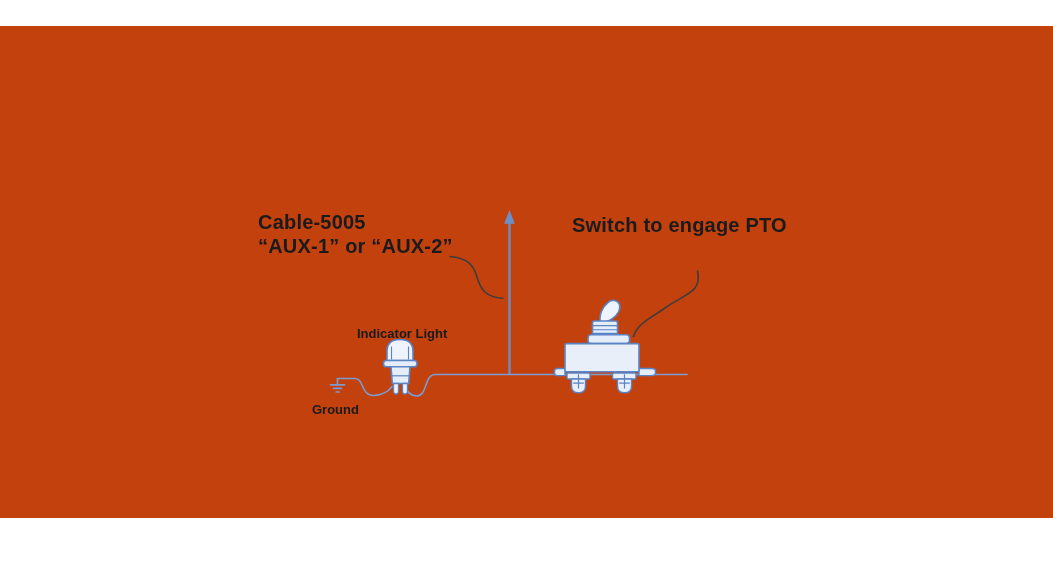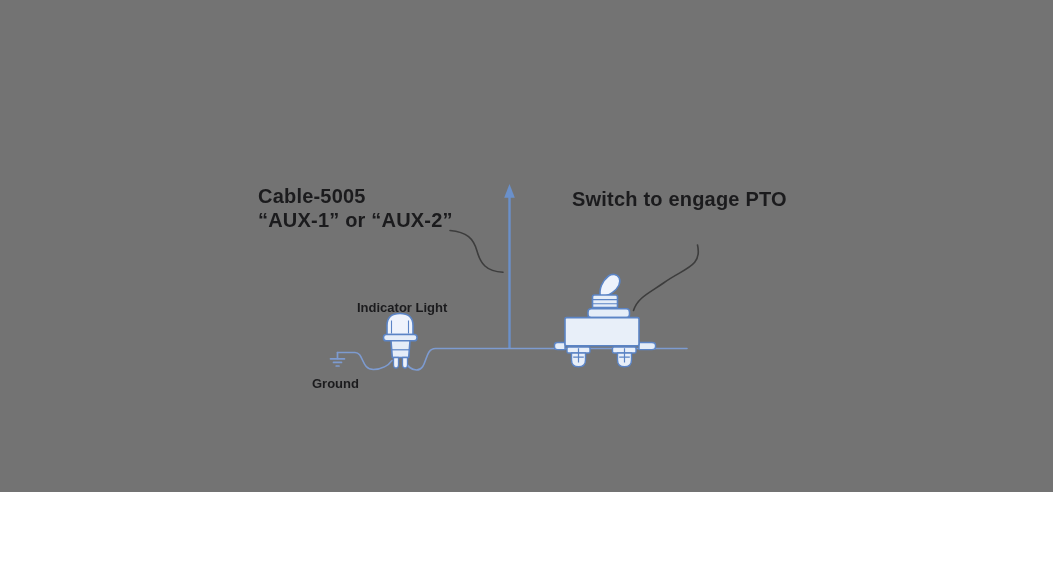--- a/index.html
+++ b/index.html
@@ -8,21 +8,22 @@
     background: #ffffff;
     width: 1053px;
     height: 574px;
     overflow: hidden;
     font-family: "Liberation Sans", sans-serif;
   }
   .canvas {
     position: relative;
     width: 1053px;
     height: 492px;
-    background: #737373;
+    background: #c2410c;
+    margin-top: 26px;
   }
   svg { display: block; }
   .label-lg {
     font-family: "Liberation Sans", sans-serif;
     font-weight: bold;
     font-size: 20px;
     fill: #1b1b1d;
     letter-spacing: 0.2px;
   }
   .label-sm {

